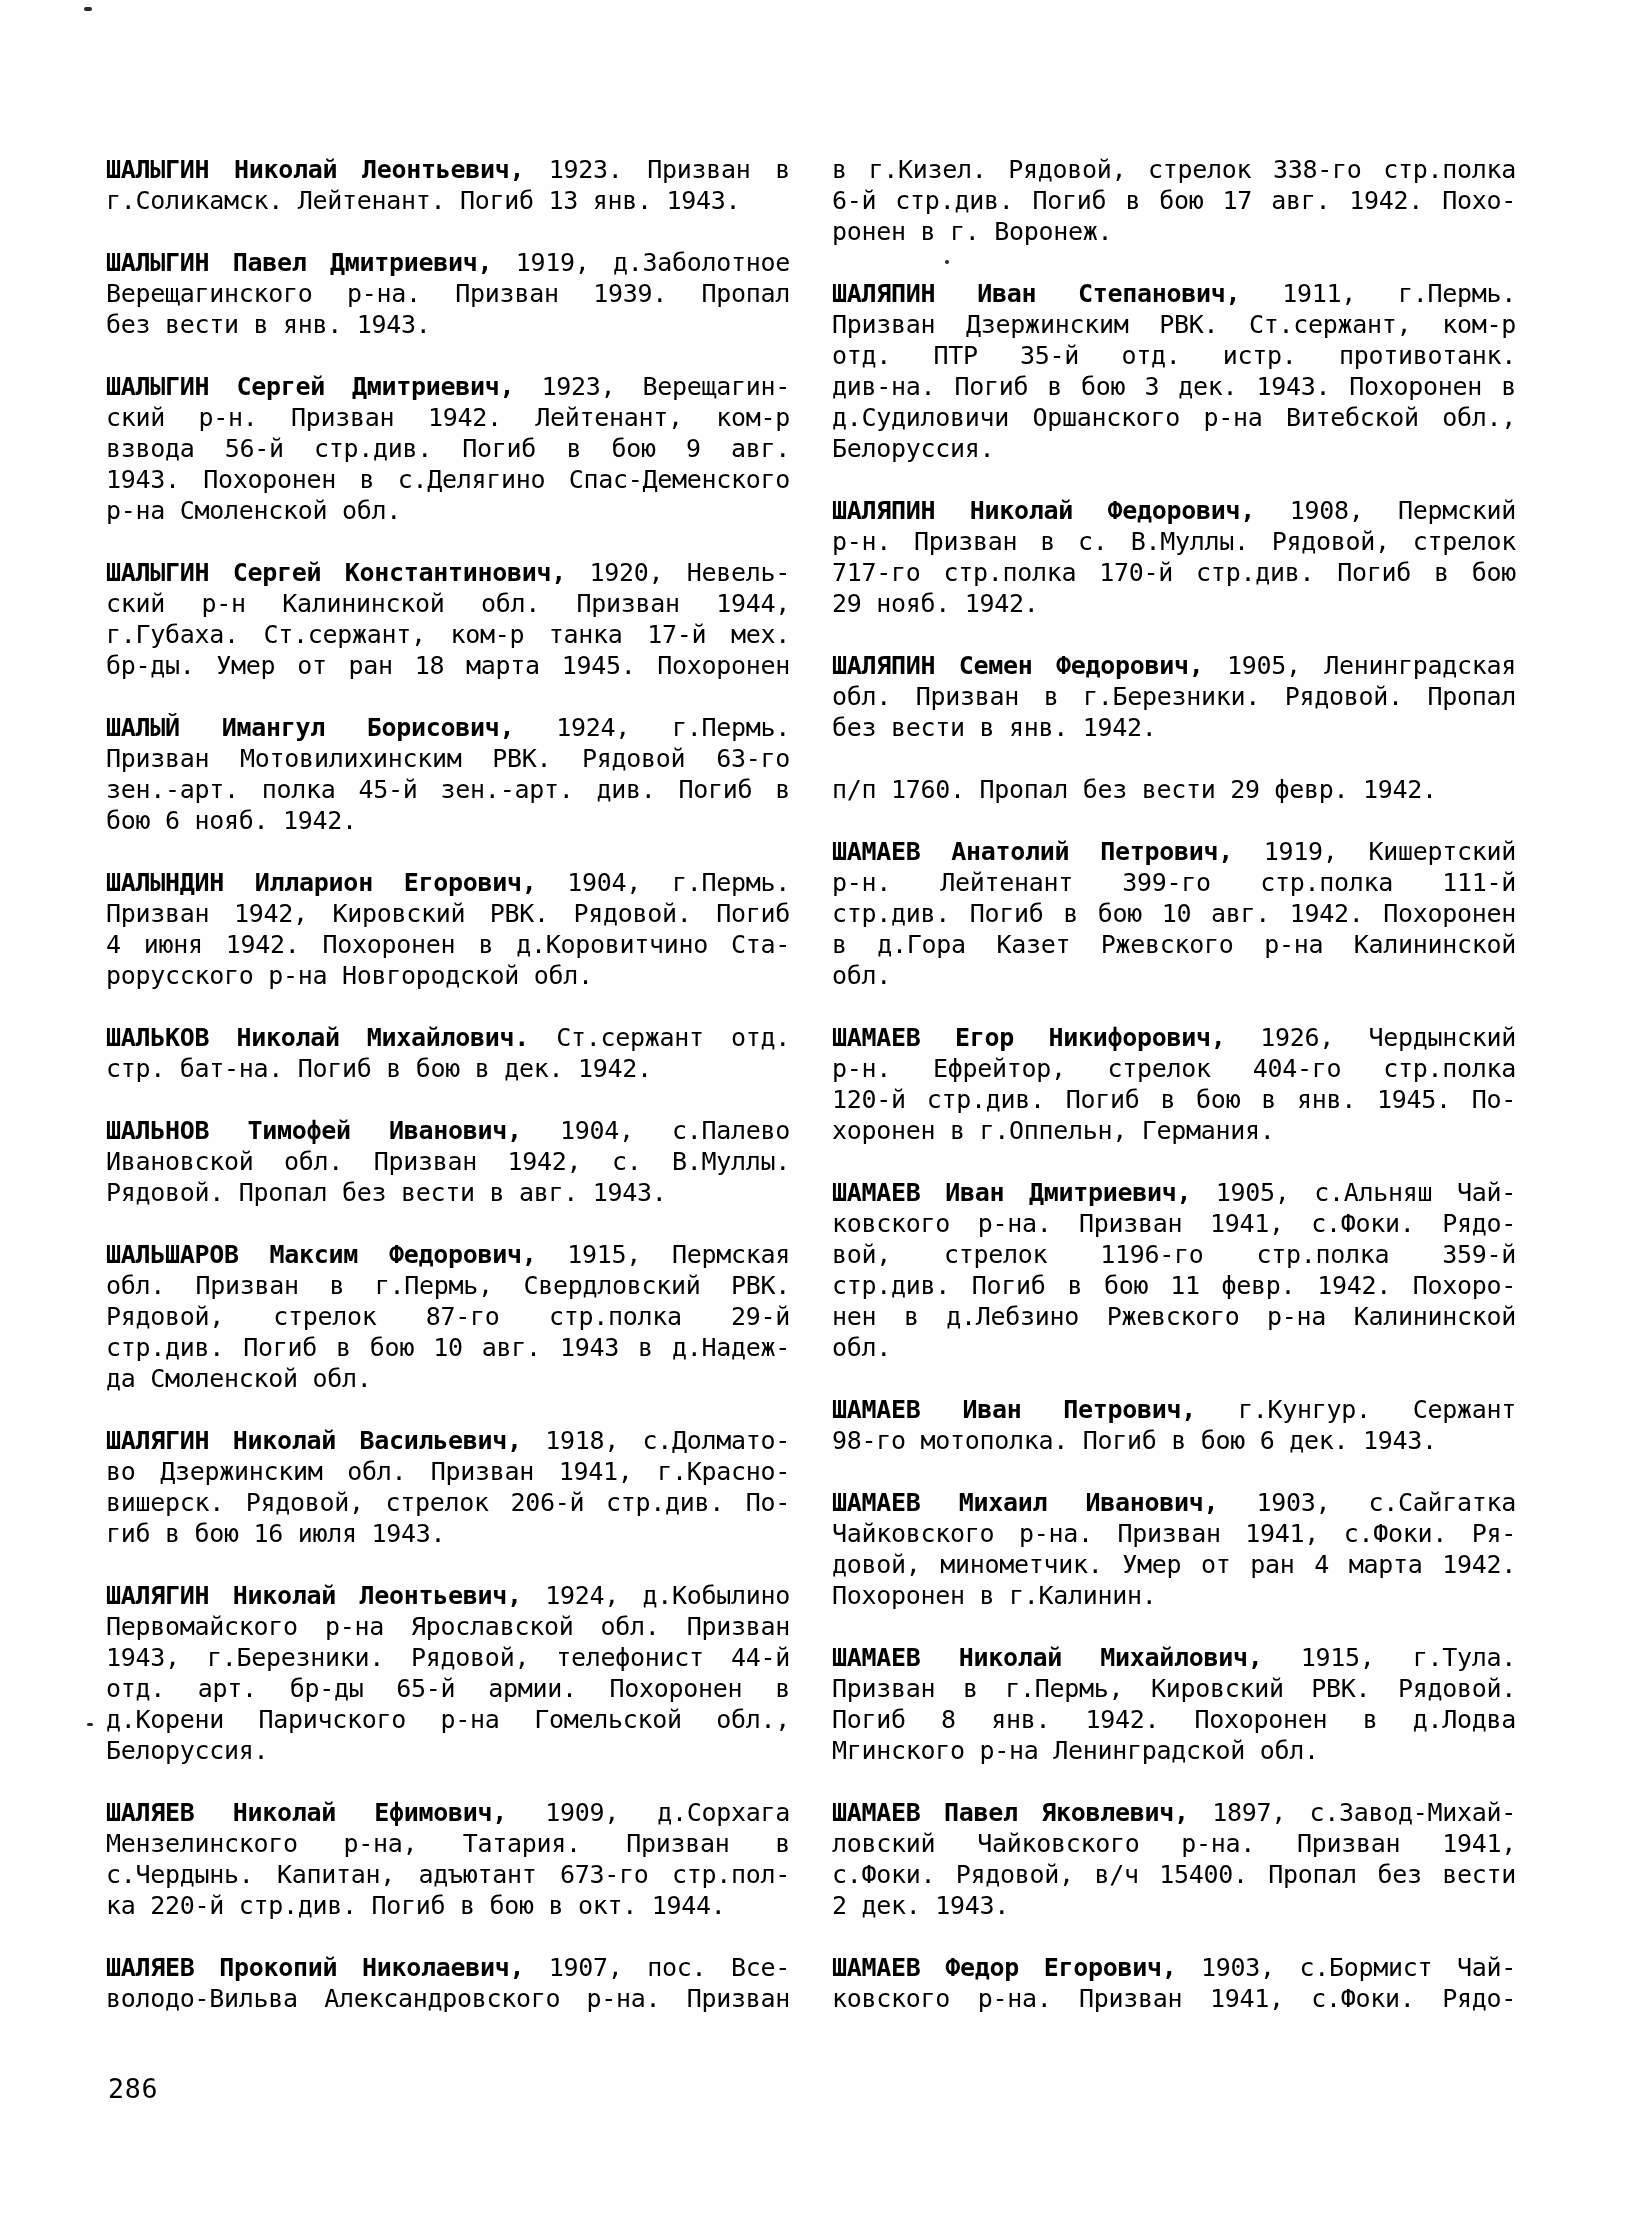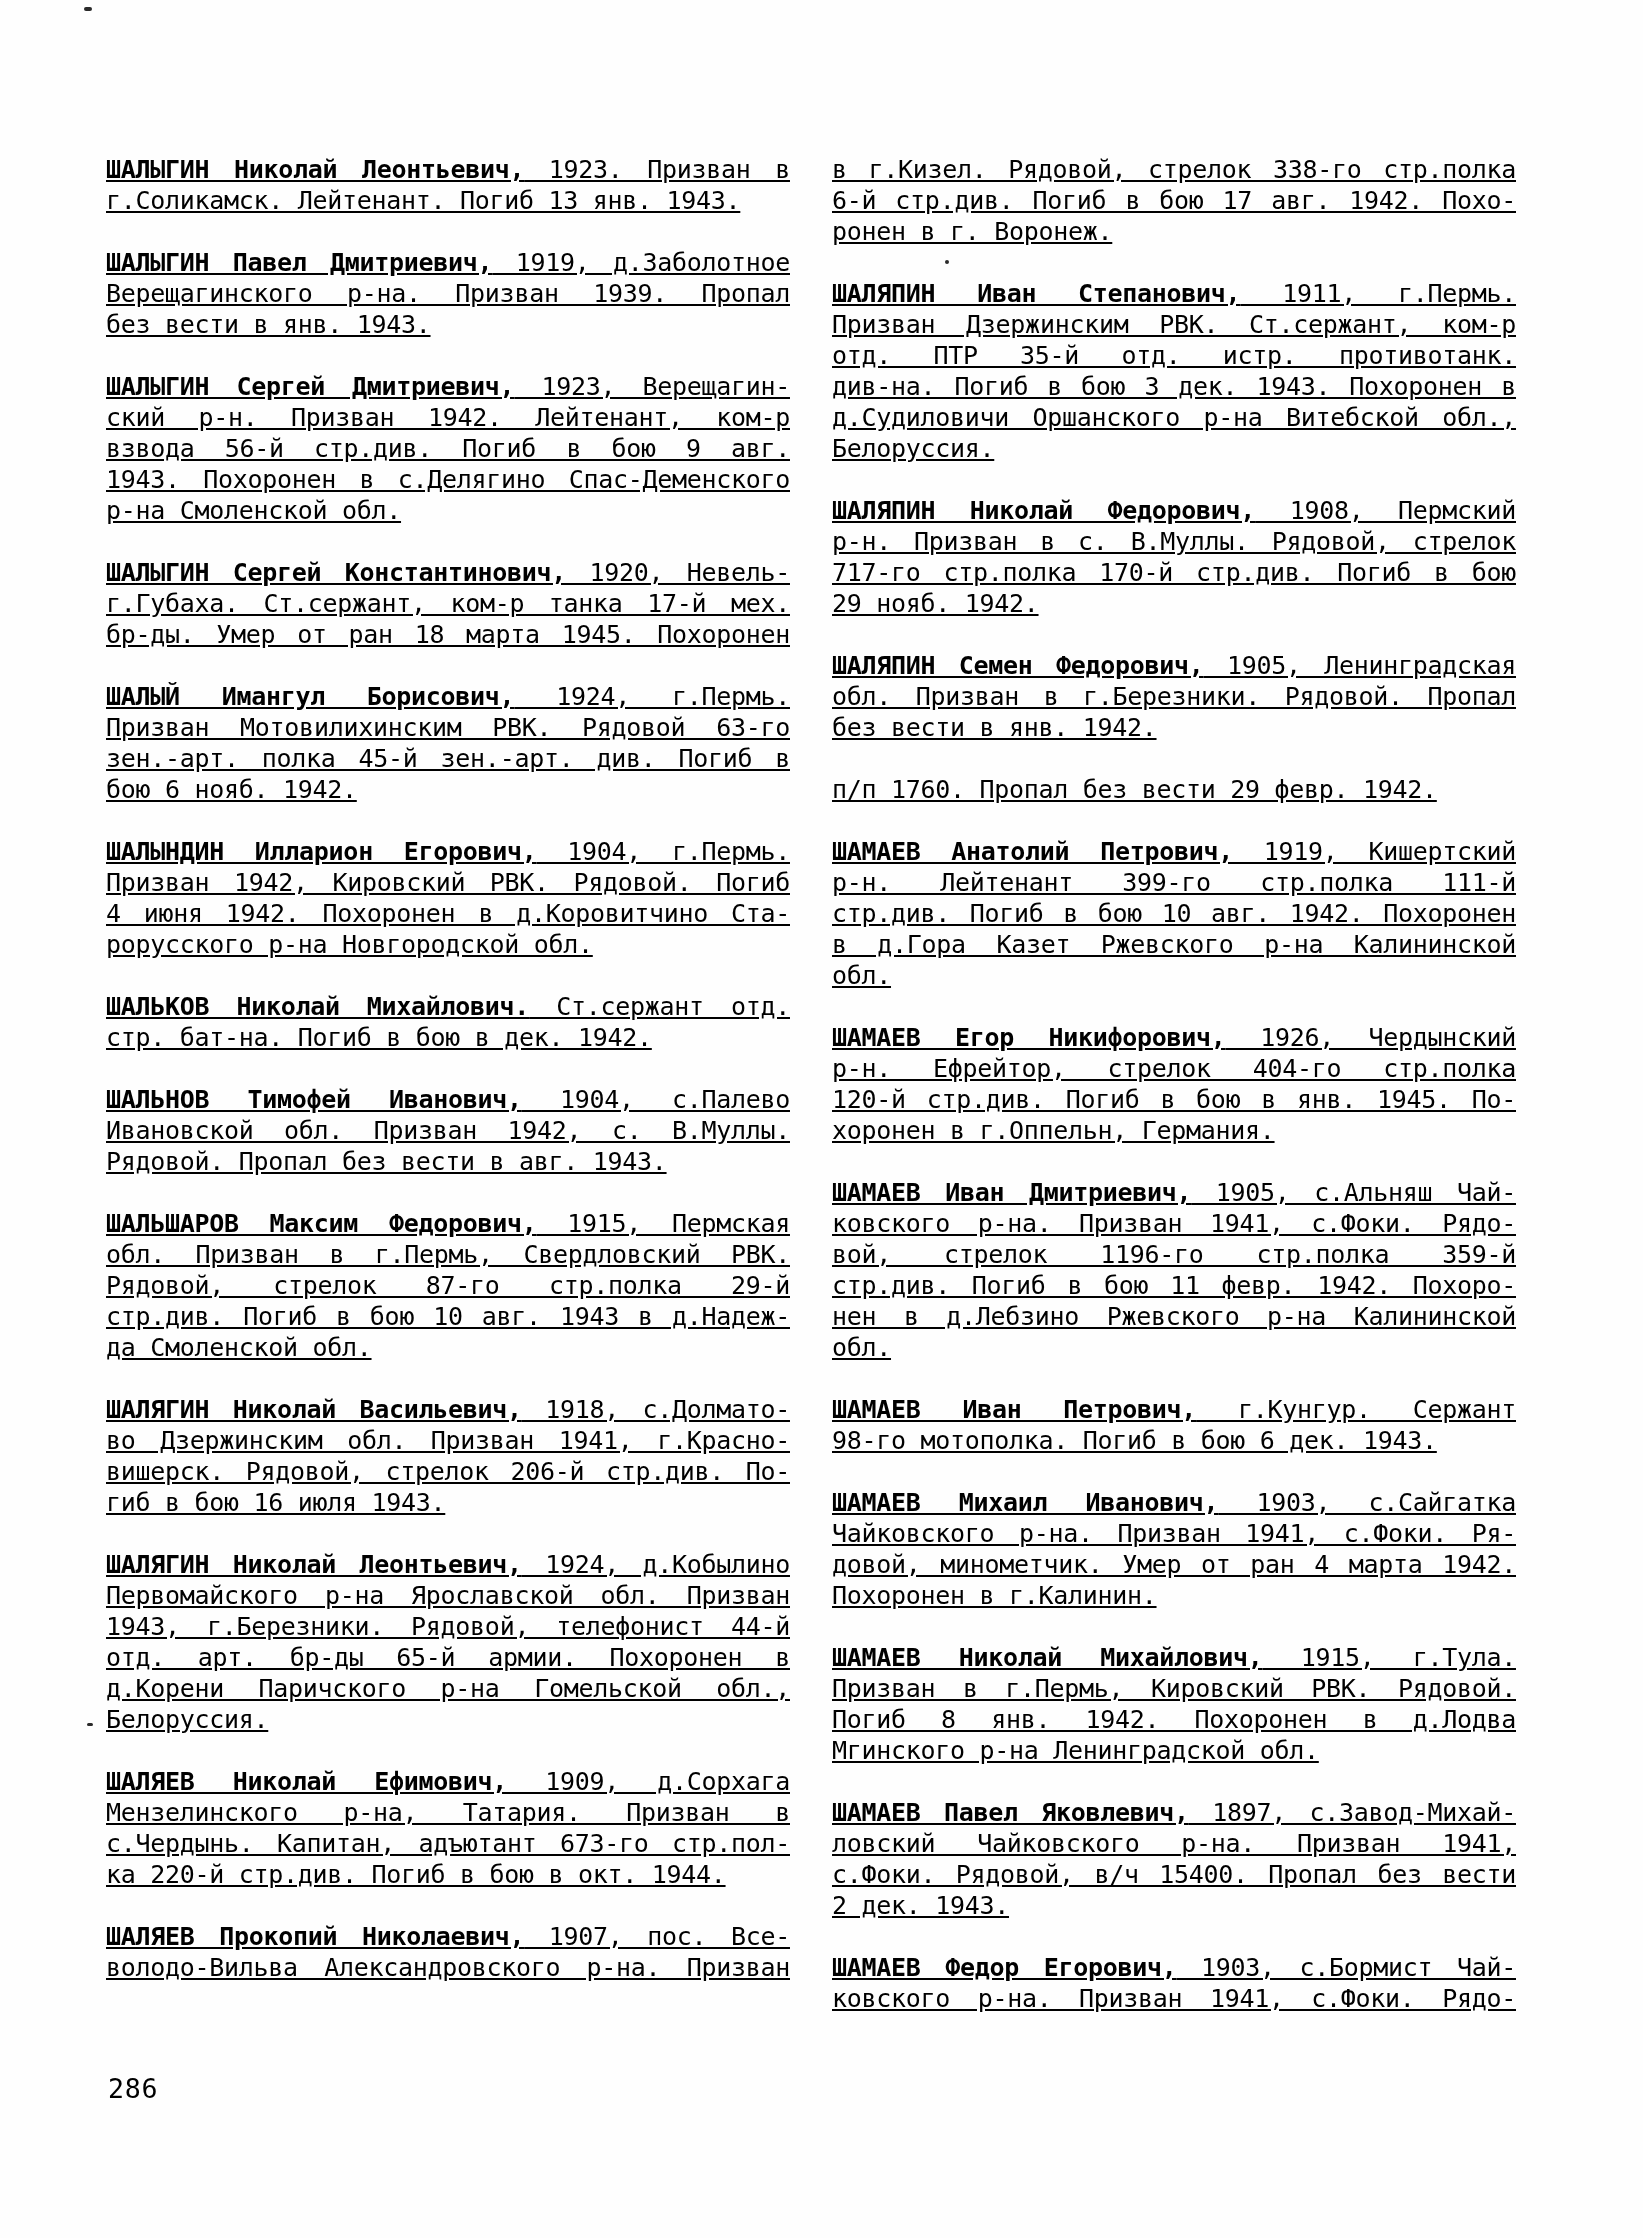--- a/index.html
+++ b/index.html
@@ -12,21 +12,21 @@
     font-family:"DejaVu Sans Mono","Liberation Mono",monospace;
     overflow:hidden;
   }
   .columns{
     position:absolute;
     left:106px;
     top:154px;
     display:flex;
     gap:42px;
   }
-  .column{width:684px;text-decoration:underline;}
+  .column{width:684px;}
   .entry{margin-bottom:31px;}
   .line{
     font-size:25px;
     line-height:31px;
     letter-spacing:-0.3px;
     text-align:justify;
     text-align-last:justify;
   }
   .line.last{text-align-last:left;}
   .entry b{font-weight:700;}
@@ -68,20 +68,21 @@
         </div>
         <div class="entry">
           <div class="line"><b>ШАЛЫГИН Сергей Дмитриевич,</b> 1923, Верещагин-</div>
           <div class="line">ский р-н. Призван 1942. Лейтенант, ком-р</div>
           <div class="line">взвода 56-й стр.див. Погиб в бою 9 авг.</div>
           <div class="line">1943. Похоронен в с.Делягино Спас-Деменского</div>
           <div class="line last">р-на Смоленской обл.</div>
         </div>
         <div class="entry">
           <div class="line"><b>ШАЛЫГИН Сергей Константинович,</b> 1920, Невель-</div>
+          <div class="line">ский р-н Калининской обл. Призван 1944,</div>
           <div class="line">г.Губаха. Ст.сержант, ком-р танка 17-й мех.</div>
           <div class="line">бр-ды. Умер от ран 18 марта 1945. Похоронен</div>
         </div>
         <div class="entry">
           <div class="line"><b>ШАЛЫЙ Имангул Борисович,</b> 1924, г.Пермь.</div>
           <div class="line">Призван Мотовилихинским РВК. Рядовой 63-го</div>
           <div class="line">зен.-арт. полка 45-й зен.-арт. див. Погиб в</div>
           <div class="line last">бою 6 нояб. 1942.</div>
         </div>
         <div class="entry">

